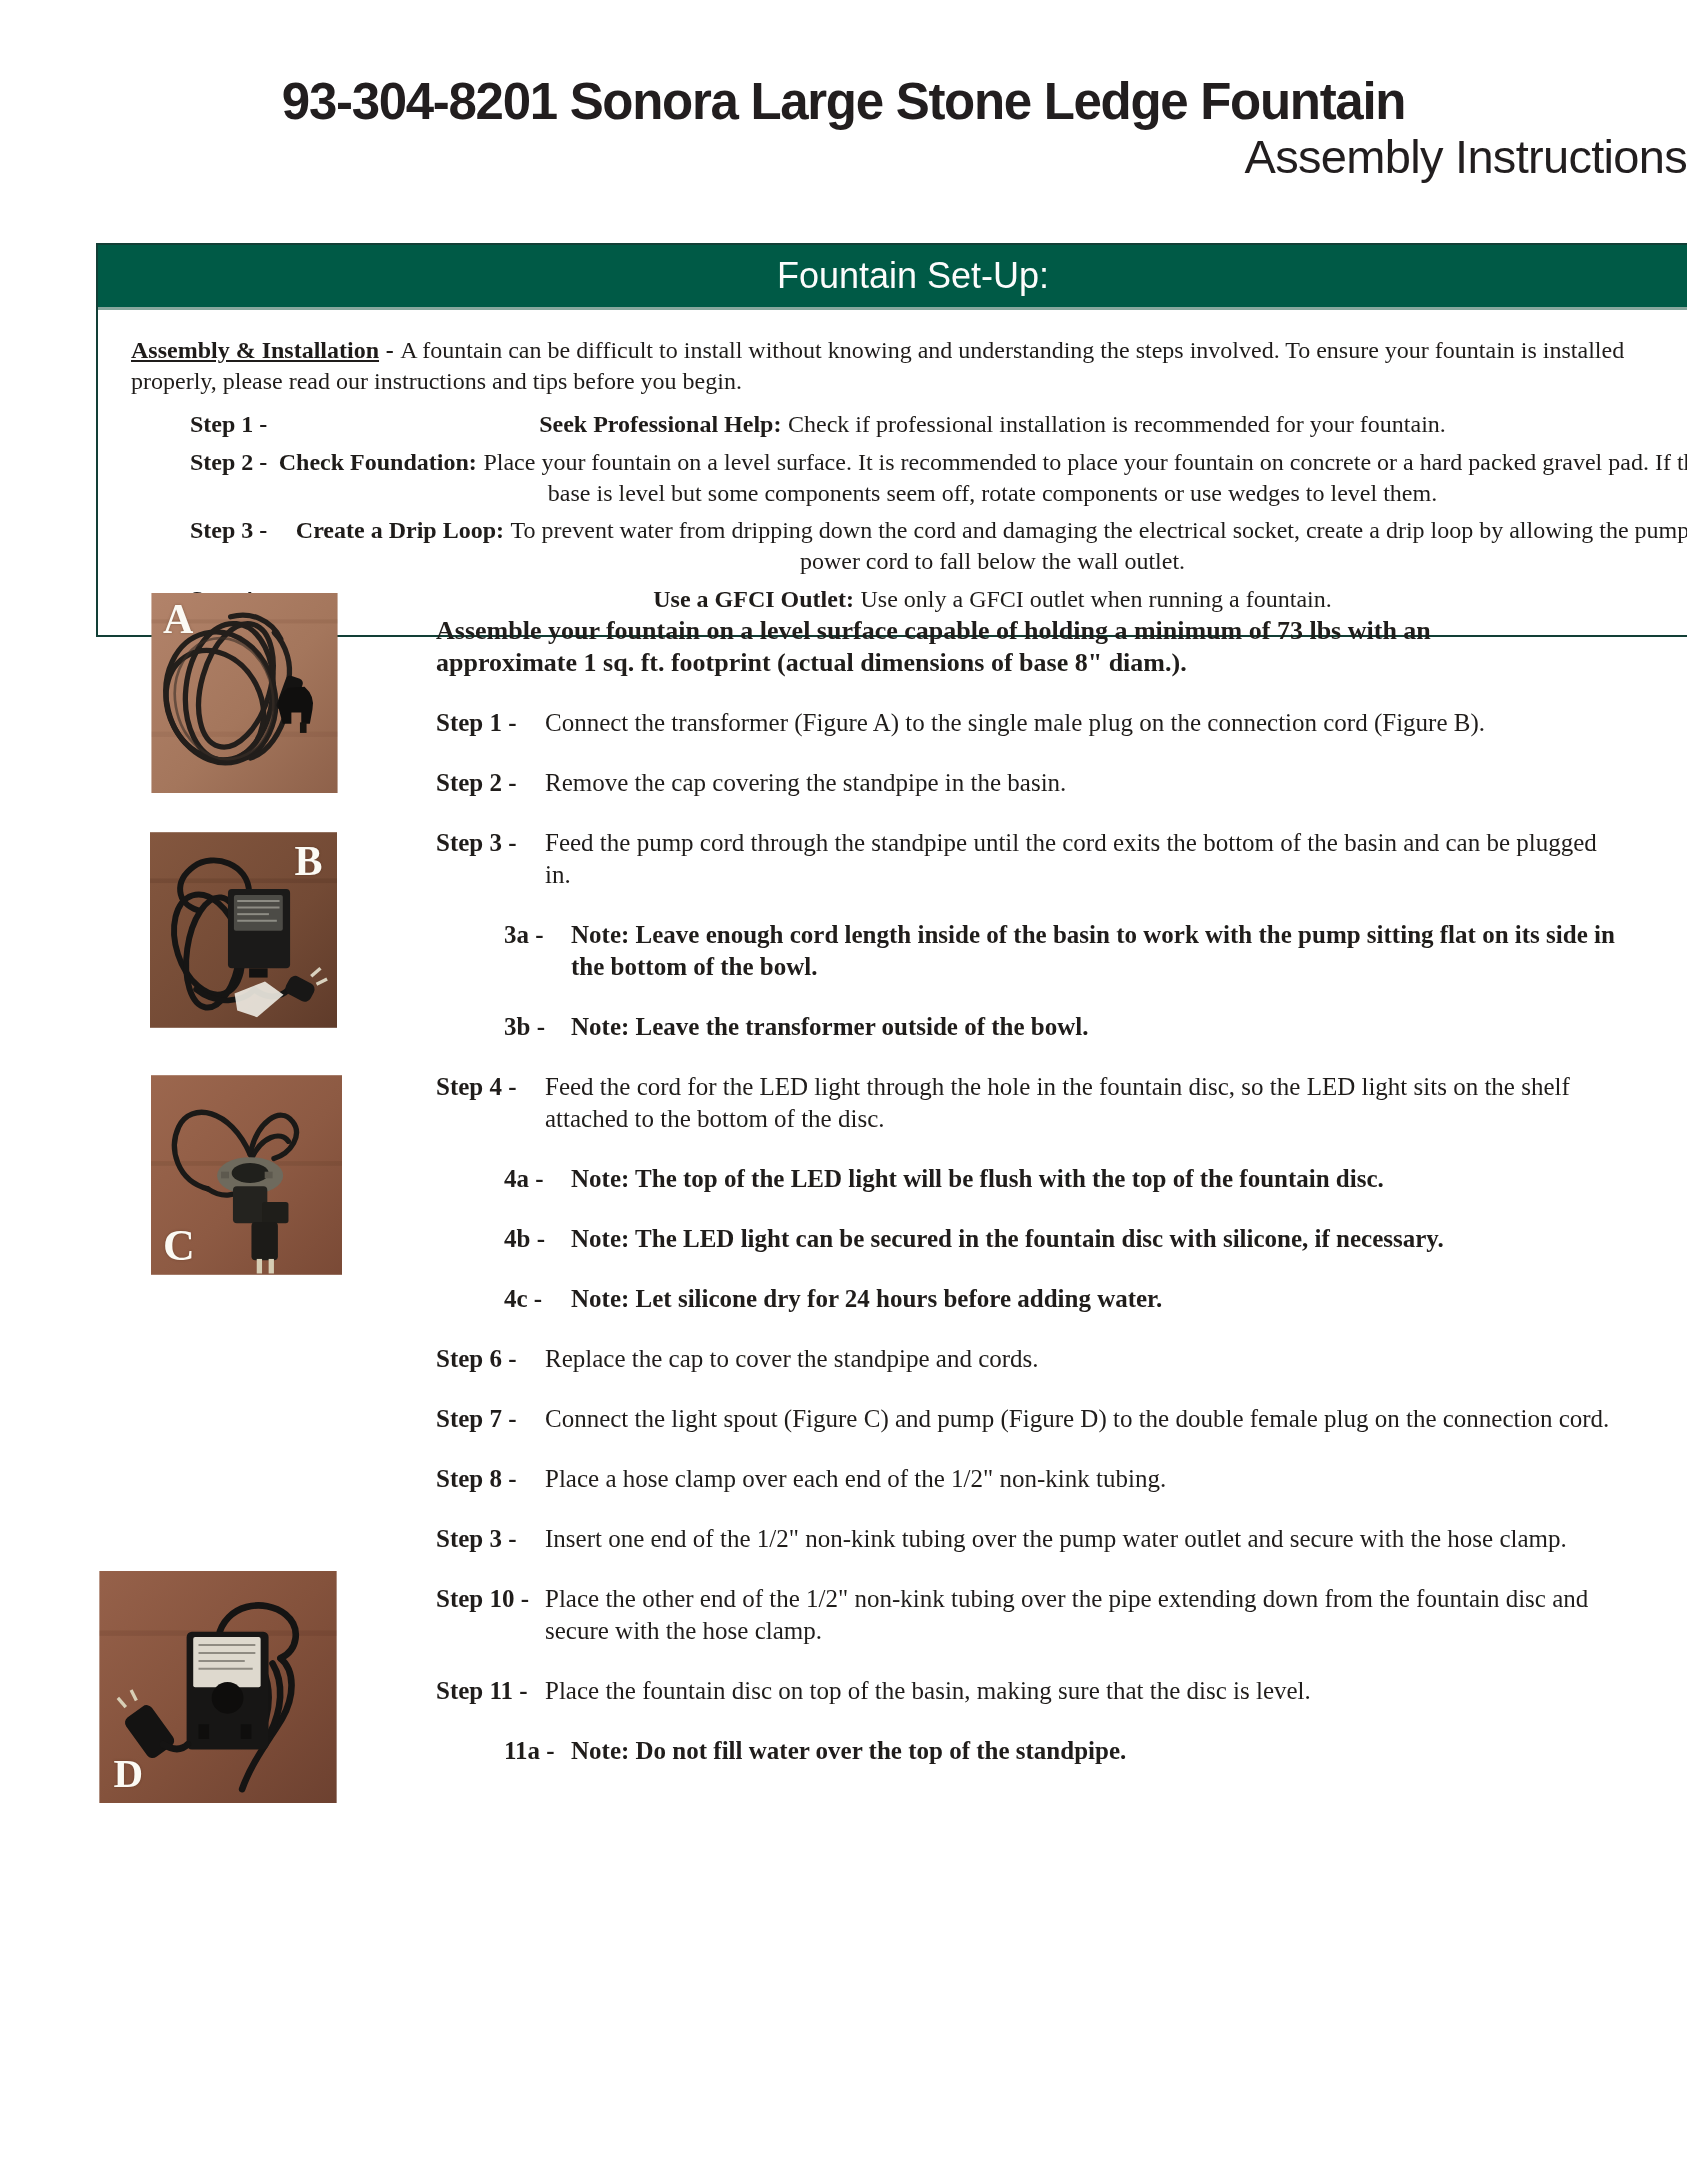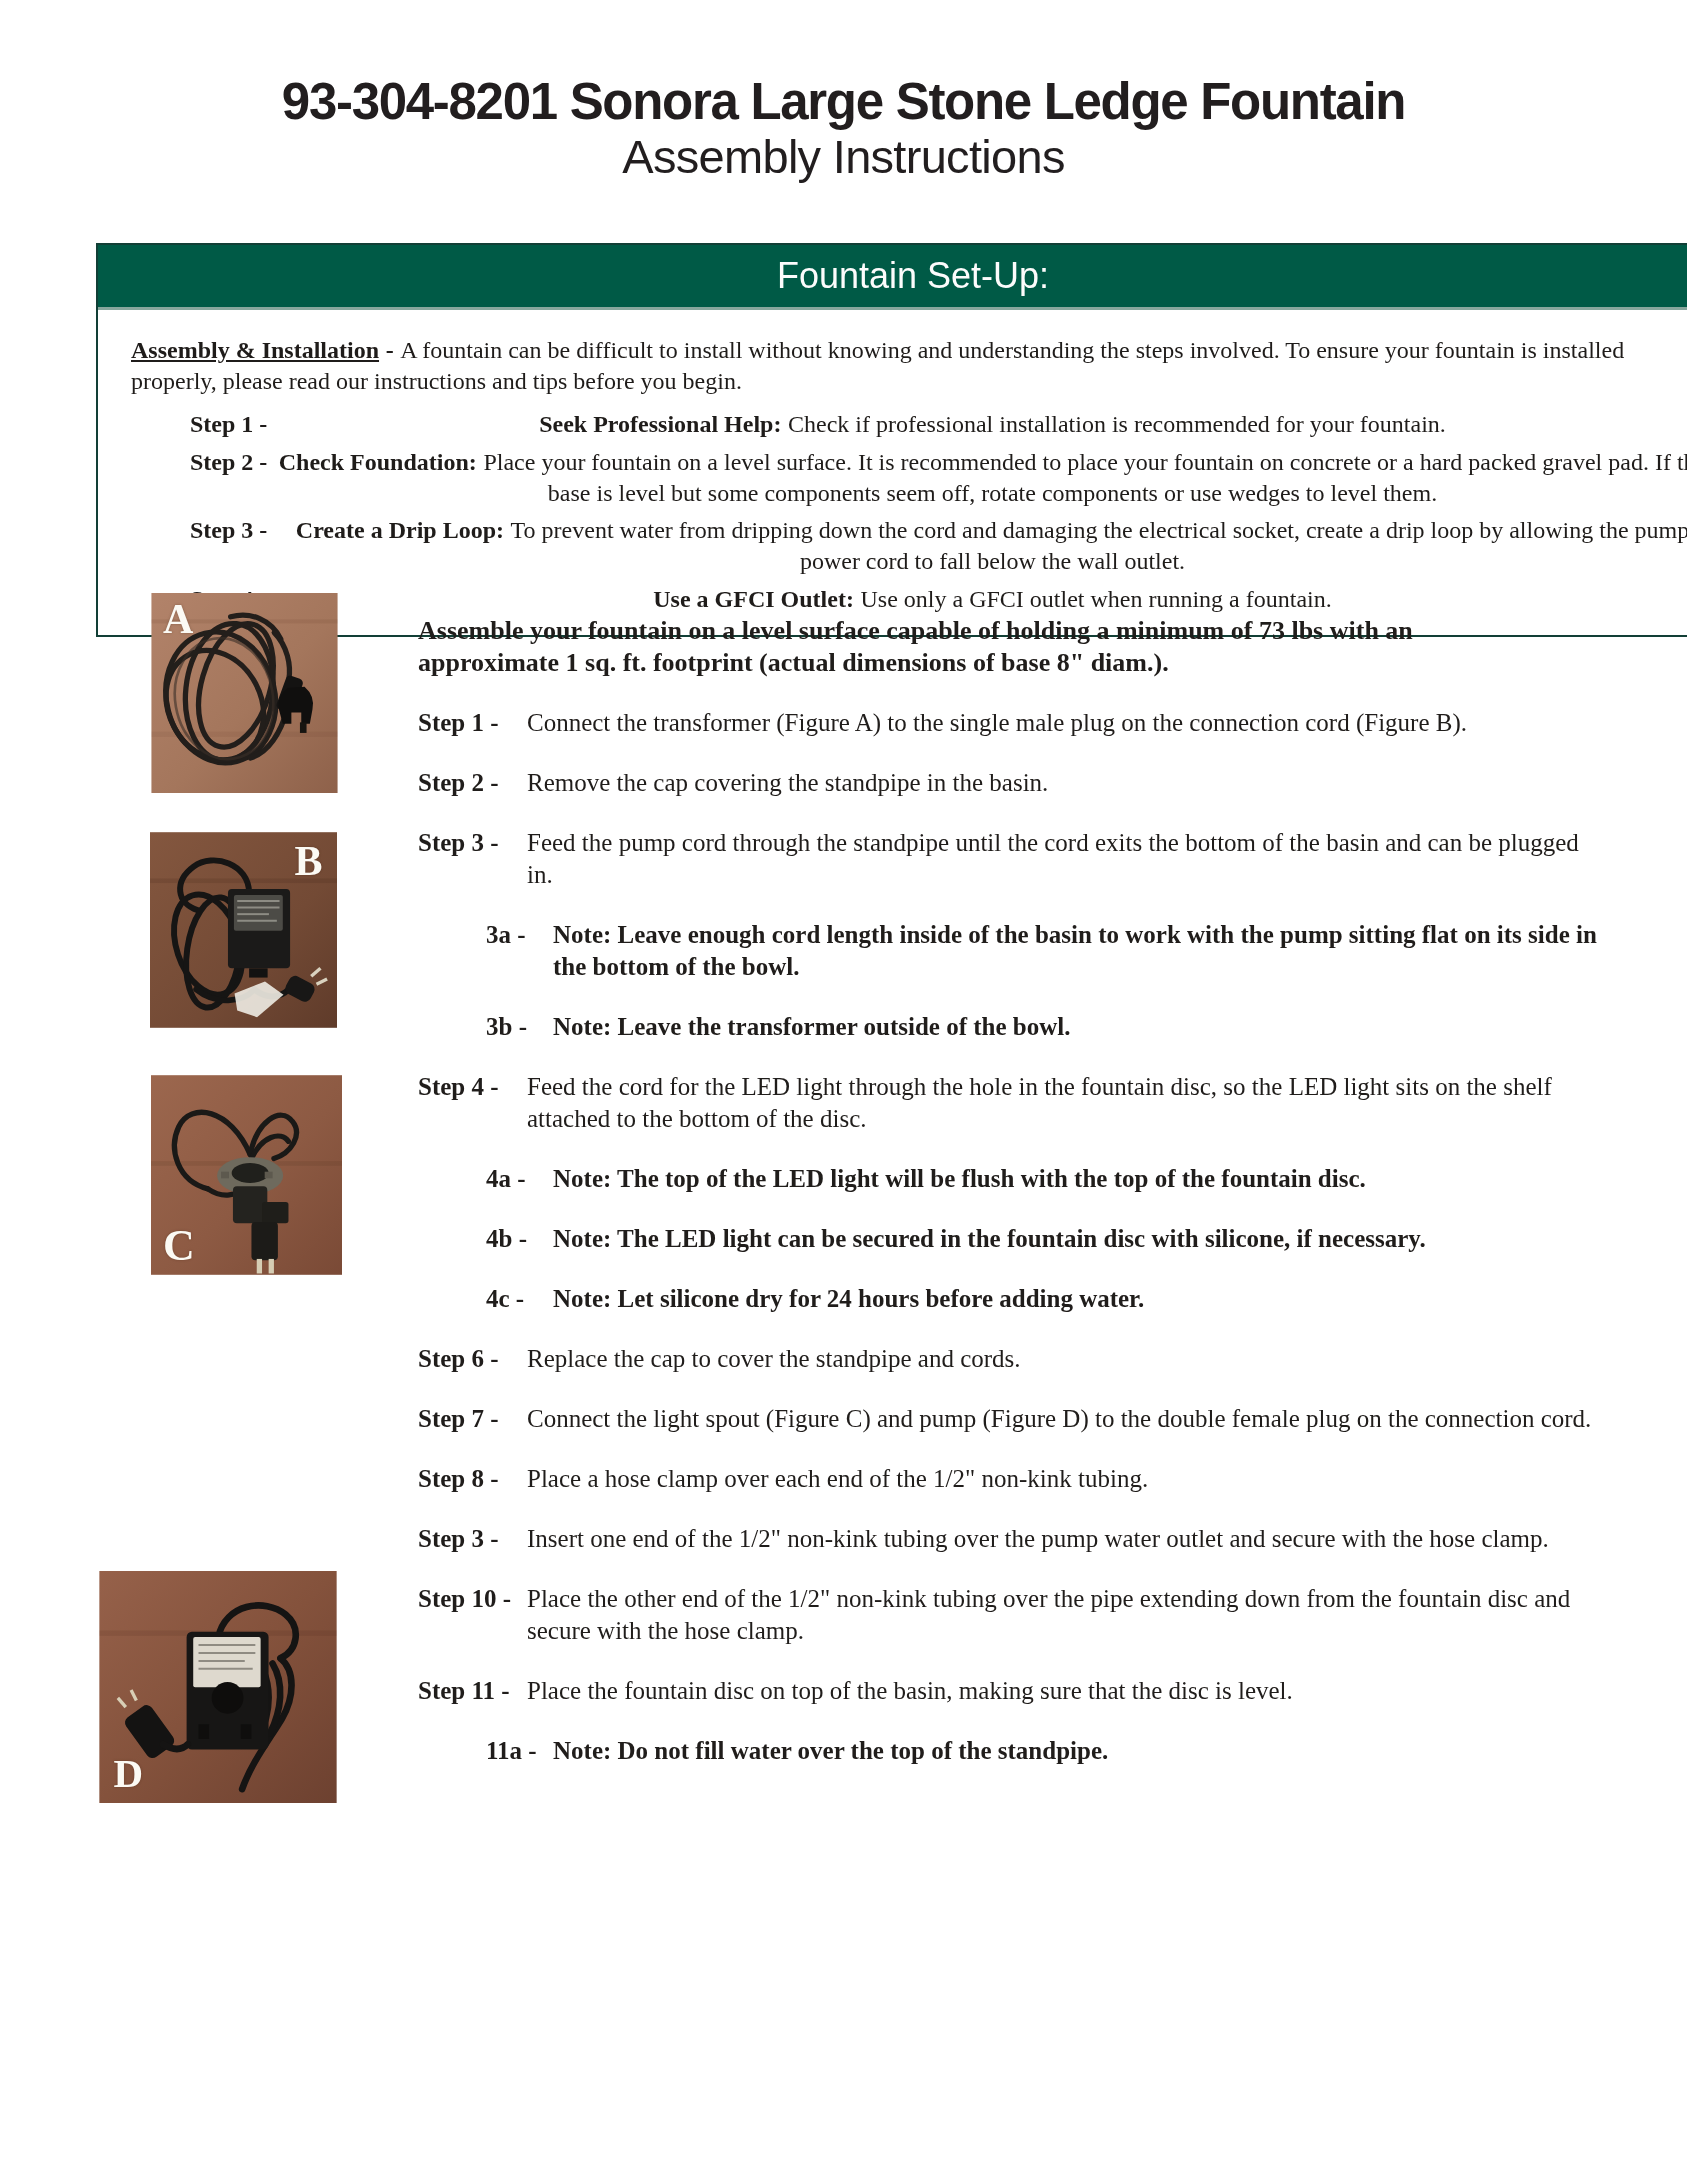--- a/index.html
+++ b/index.html
@@ -9,21 +9,21 @@
     -webkit-font-smoothing:antialiased;
   }
   
   .title-wrap{padding-top:74px;text-align:center;}
   .doc-title{
     font-family:"Liberation Sans",sans-serif;font-weight:bold;
     font-size:51px;line-height:56px;letter-spacing:-1.3px;color:#221e1f;margin:0;
   }
   .doc-subtitle{
     font-family:"Liberation Sans",sans-serif;font-weight:400;
-    font-size:47px;line-height:53px;letter-spacing:-0.7px;color:#221e1f;margin:0;
+    font-size:47px;line-height:53px;letter-spacing:-0.7px;color:#221e1f;margin:0;text-align:right;
   }
   
   .setup-box{
     position:absolute;left:96px;top:243px;width:1634px;box-sizing:border-box;
     border:2px solid #123f36;background:#ffffff;
   }
   .setup-header{
     background:#005a46;color:#fcfcfc;text-align:center;
     font-family:"Liberation Sans",sans-serif;font-size:36px;line-height:40px;
     padding:10.6px 0 11.2px 0;border-bottom:3.3px solid #87a79d;
@@ -46,21 +46,21 @@
   #figure-a{left:151px;top:593px;width:187px;height:200px;}
   #figure-b{left:150px;top:832px;width:187px;height:196px;}
   #figure-c{left:151px;top:1075px;width:191px;height:200px;}
   #figure-d{left:99px;top:1571px;width:238px;height:232px;}
   #figure-a .fig-letter{top:5.3px;left:12px;font-size:42px;}
   #figure-b .fig-letter{top:8px;right:14.6px;font-size:42px;}
   #figure-c .fig-letter{bottom:6.6px;left:12px;font-size:44px;}
   #figure-d .fig-letter{bottom:9.3px;left:14.6px;font-size:41px;}
   
   .main-col{
-    position:absolute;left:418px;top:615px;width:1186px;
+    position:absolute;left:436px;top:615px;width:1186px;
     font-size:25px;line-height:32px;color:#201d1b;
   }
   .main-intro{font-weight:bold;font-size:26px;margin:0;width:1006px;}
   .item{display:flex;margin-top:28px;}
   .step-label{flex:0 0 109px;font-weight:bold;white-space:nowrap;}
   .step-text{flex:1;}
   .note{margin-left:68px;font-weight:bold;}
   .note .step-label{flex:0 0 67px;}
 </style>
 </head>

